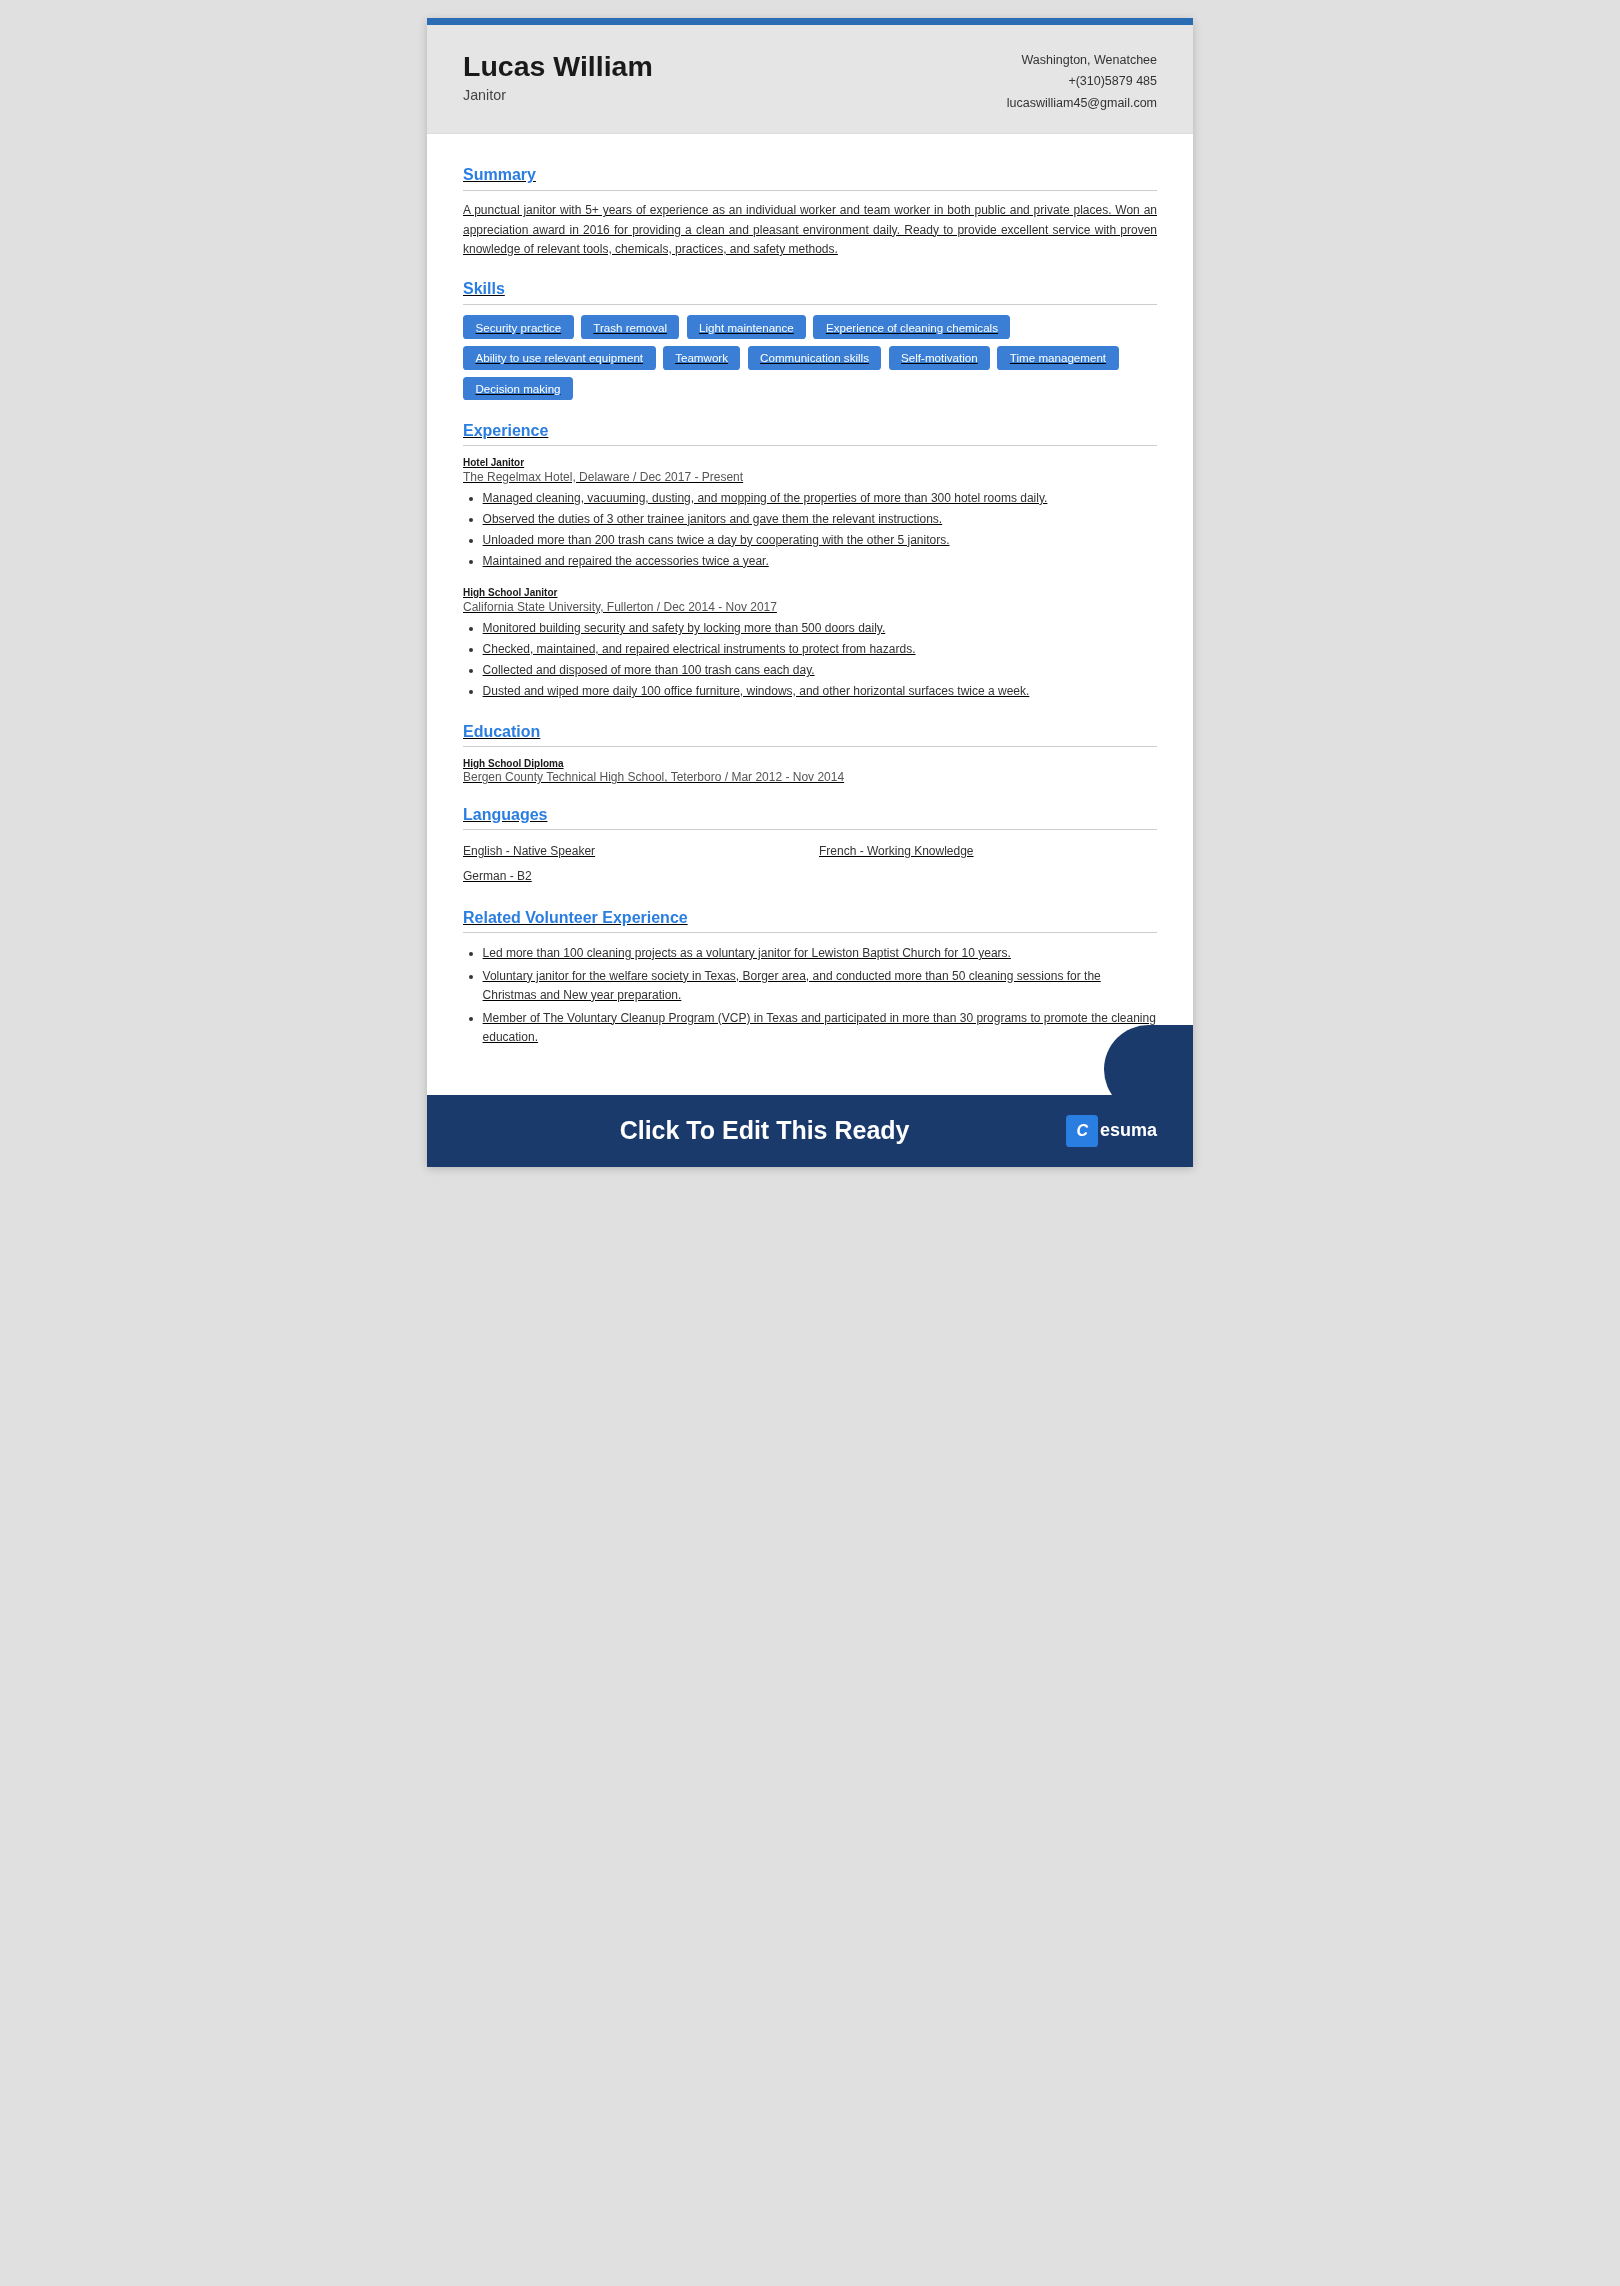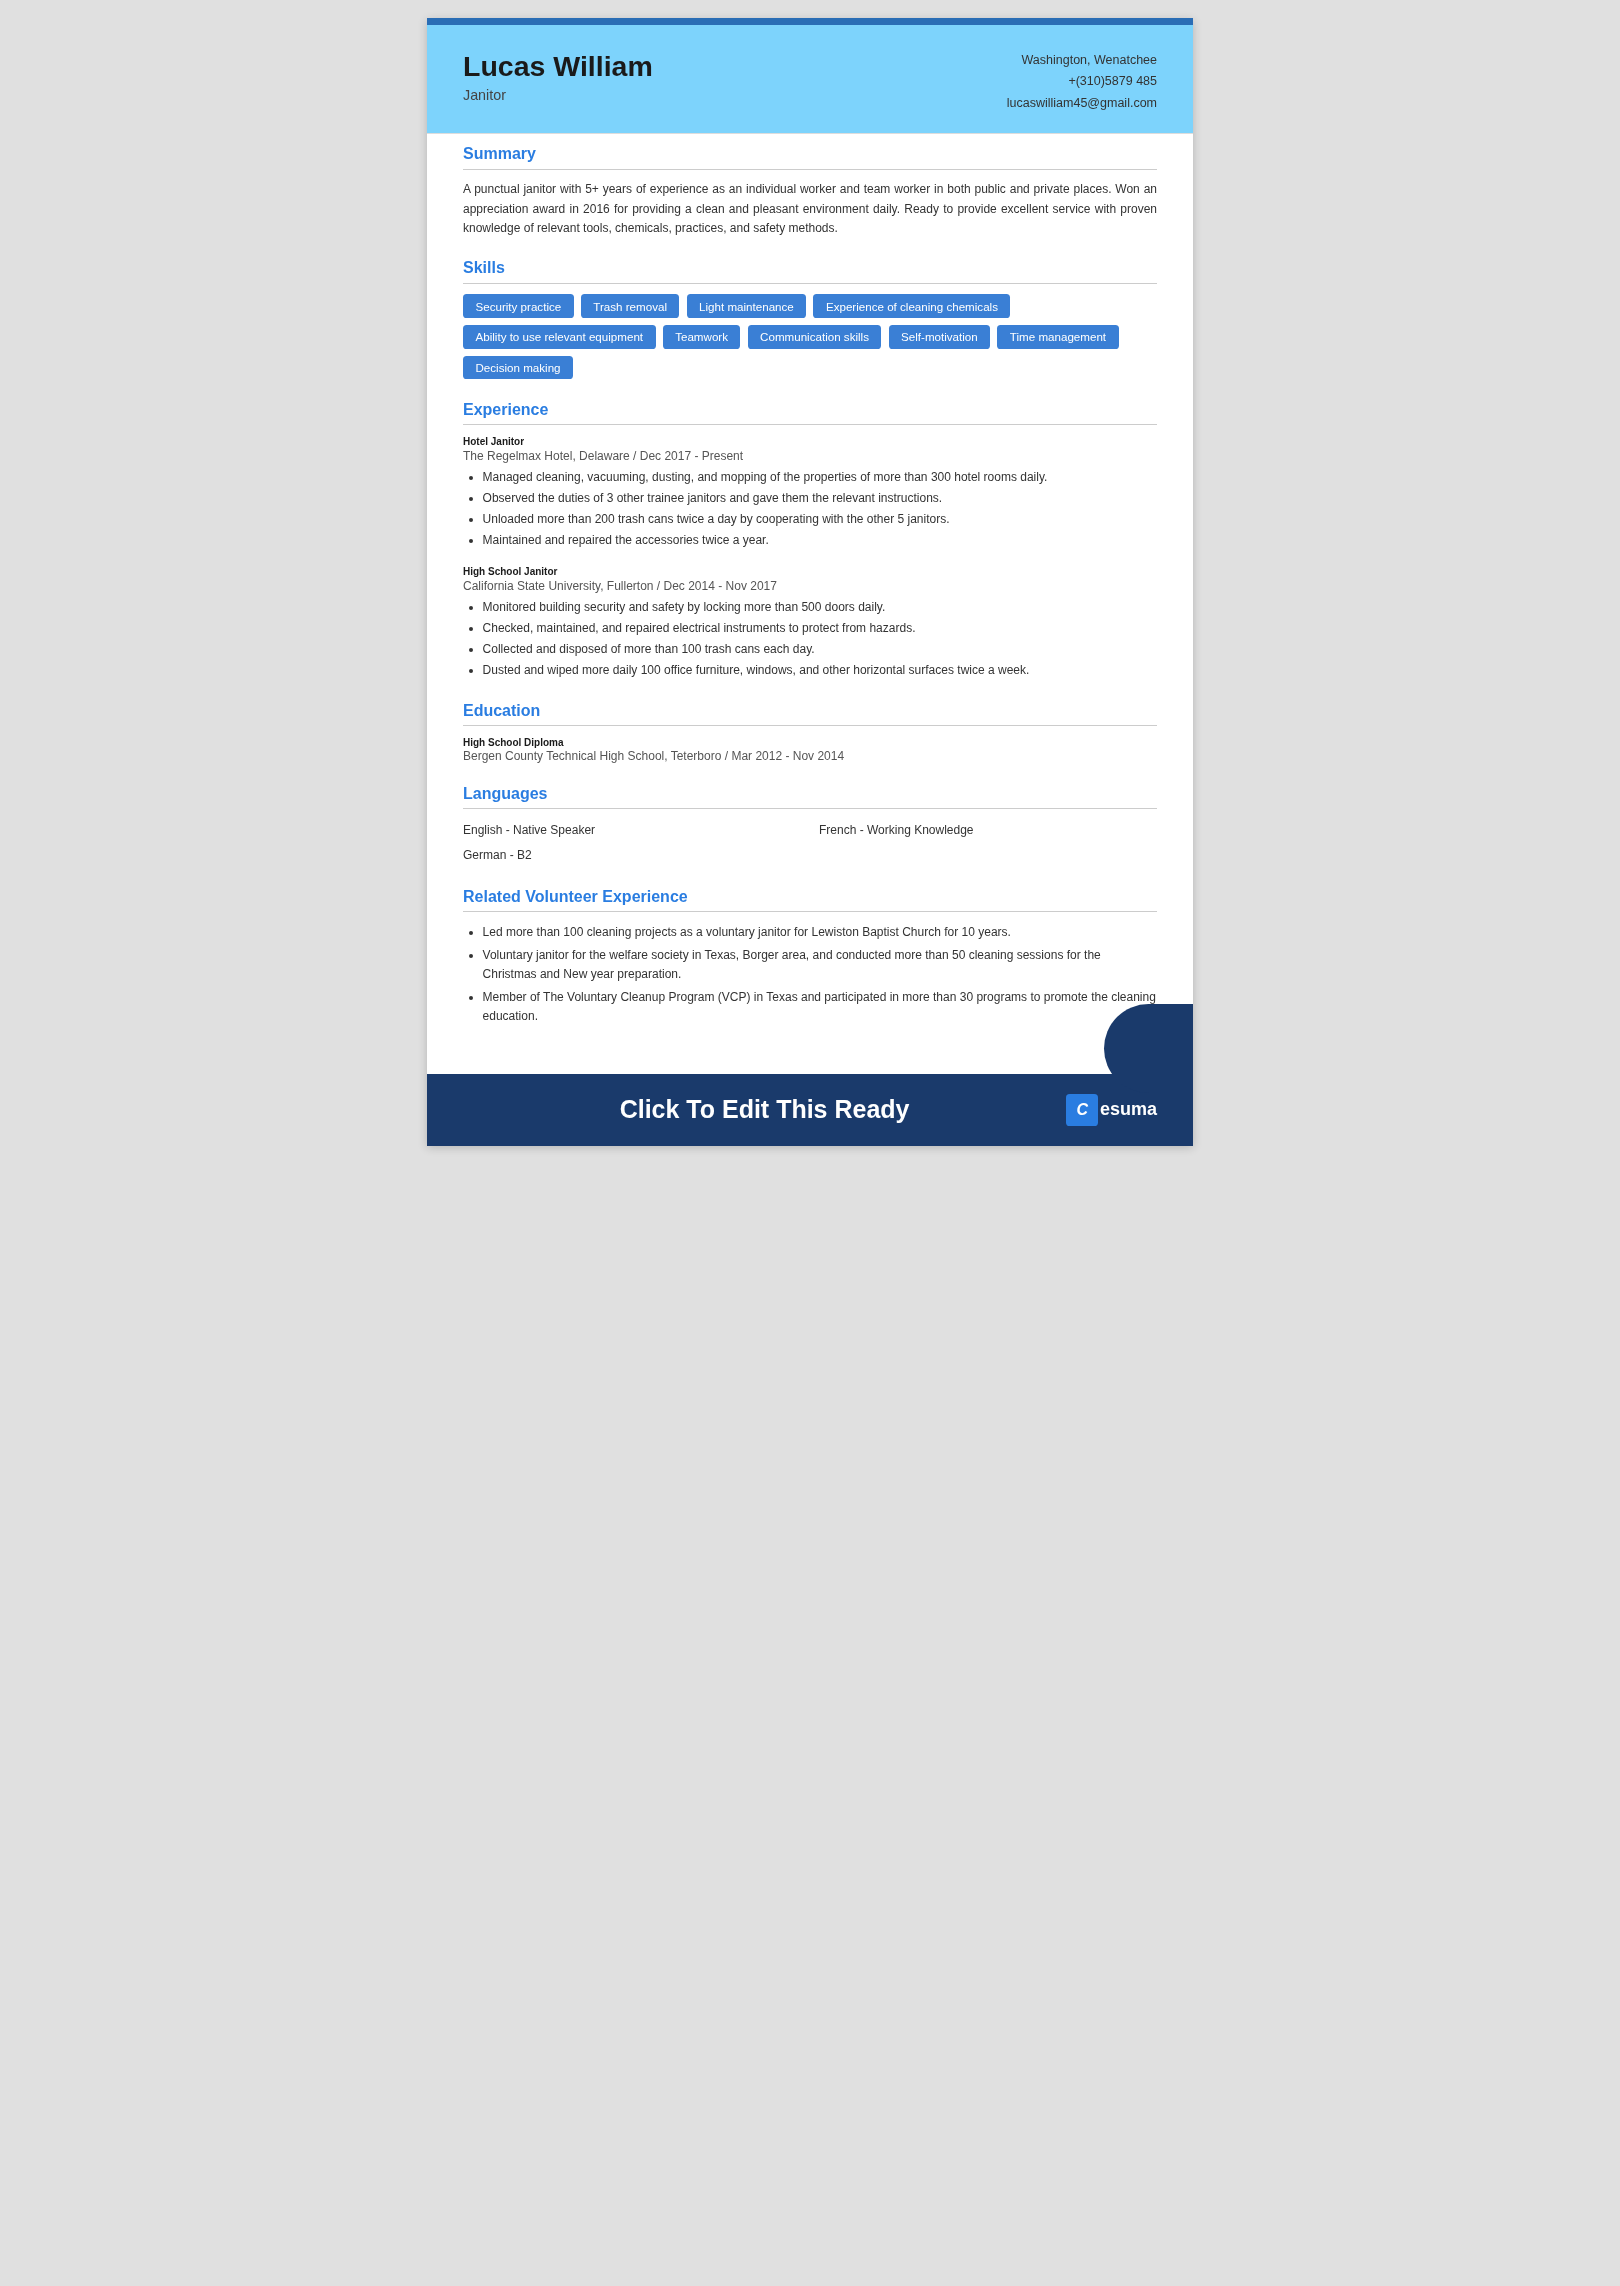--- a/index.html
+++ b/index.html
@@ -19,21 +19,21 @@
       position: relative;
     }
     
     .top-bar {
       height: 7.1px;
       background: #2a6db5;
       width: 100%;
     }
     
     .header {
-      background: #7dd3fc;
+      background: #e5e5e5;
       padding: 25px 36px 19.6px 36px;
       display: flex;
       justify-content: space-between;
       align-items: flex-start;
       border-bottom: 0.9px solid #ddd;
     }
     .header-left {}
     .name {
       font-size: 28.5px;
       font-weight: bold;
@@ -45,21 +45,22 @@
       color: #444;
     }
     .header-right {
       text-align: right;
       font-size: 12.5px;
       color: #333;
       line-height: 1.7;
     }
     
     .main-content {
-      padding: 11px 36px 27px 36px;
+      padding: 32px 36px 27px 36px;
+      text-decoration: underline;
     }
     
     .section {
       margin-bottom: 21.4px;
     }
     .section-title {
       font-size: 16px;
       font-weight: bold;
       color: #2a7de1;
       margin-bottom: 5.3px;

